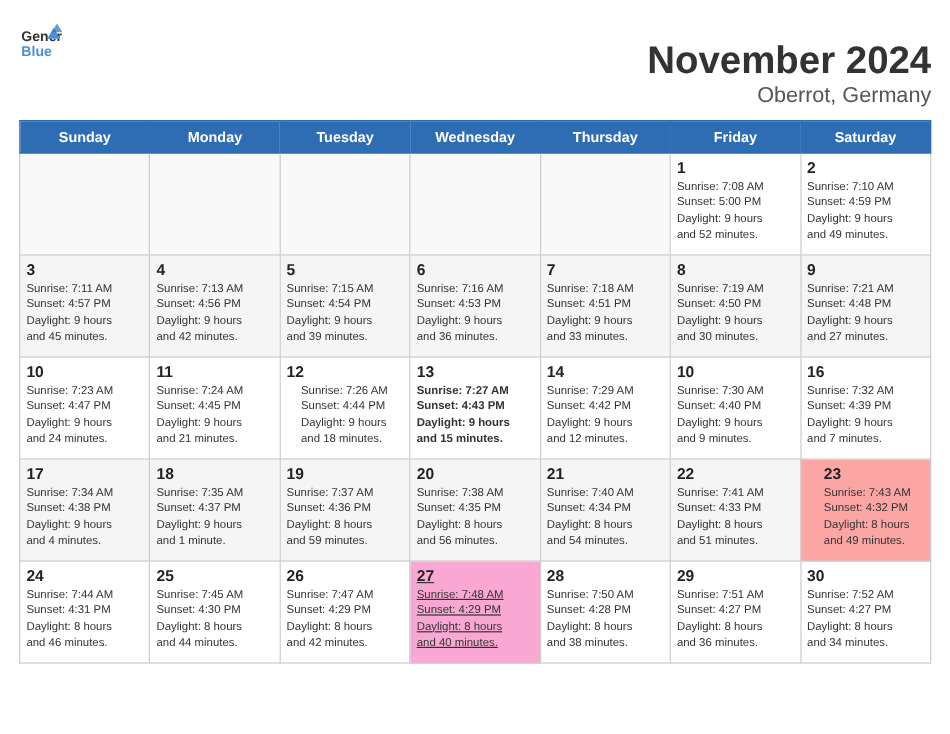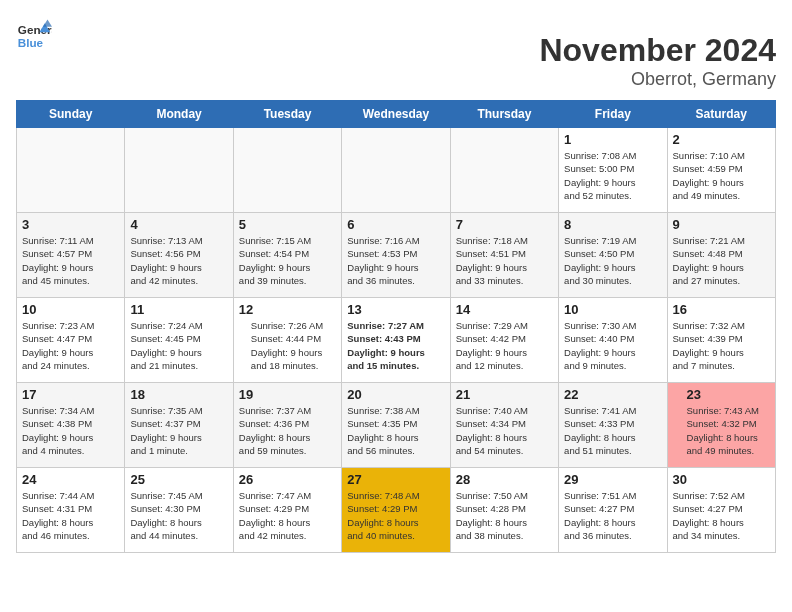--- a/index.html
+++ b/index.html
@@ -299,21 +299,21 @@
 Daylight: 8 hours
 and 44 minutes.</div>
         </td>
         <td style="background: rgb(255, 255, 255);">
           <div class="day-number">26</div>
           <div class="day-info" style="white-space: pre-line;">Sunrise: 7:47 AM
 Sunset: 4:29 PM
 Daylight: 8 hours
 and 42 minutes.</div>
         </td>
-        <td style="background: #eab308;">
+        <td style="background: #f9a8d4; text-decoration: underline;">
           <div class="day-number">27</div>
           <div class="day-info" style="white-space: pre-line;">Sunrise: 7:48 AM
 Sunset: 4:29 PM
 Daylight: 8 hours
 and 40 minutes.</div>
         </td>
         <td style="background: rgb(255, 255, 255);">
           <div class="day-number">28</div>
           <div class="day-info" style="white-space: pre-line;">Sunrise: 7:50 AM
 Sunset: 4:28 PM

